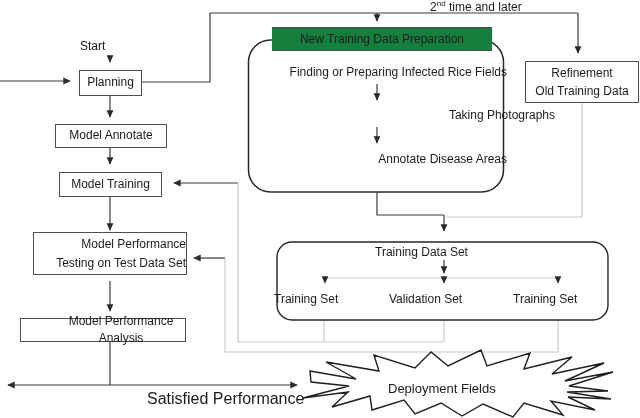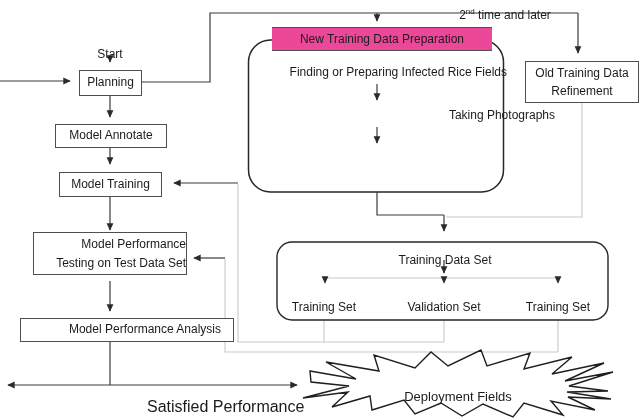--- a/index.html
+++ b/index.html
@@ -8,26 +8,26 @@
     font-family:"Liberation Sans", sans-serif; color:#1b1b1b; overflow:hidden;
   }
   svg.layer{position:absolute;left:0;top:0;width:640px;height:418px;}
   .box{
     position:absolute; box-sizing:border-box; background:#fff;
     border:1.3px solid #4f4f4f; display:flex; flex-direction:column;
     align-items:center; justify-content:center; text-align:center;
     font-size:12px; line-height:1.45; color:#1b1b1b;
   }
   .lbl{
-    position:absolute; text-align:center; font-size:12px; color:#1b1b1b;
-    line-height:1.2; white-space:nowrap;margin-top:8px;
+    position:absolute; text-align:left; font-size:12px; color:#1b1b1b;
+    line-height:1.2; white-space:nowrap;
   }
   .band{
     position:absolute; left:272px; top:27px; width:220px; height:24px;
-    background:#ec4899; border-top:1.3px solid #4f4f4f; border-bottom:1.3px solid #4f4f4f;
+    background:#15803d; border-top:1.3px solid #4f4f4f; border-bottom:1.3px solid #4f4f4f;
     box-sizing:border-box; display:flex; align-items:center; justify-content:center;
     font-size:12px;
   }
   .sup{font-size:8px; vertical-align:super;}
   .inner-step{position:absolute; width:260px; text-align:right; font-size:12px; white-space:nowrap;}
 </style>
 </head>
 <body>
 
 <div class="canvas">
@@ -104,33 +104,34 @@
 
   <div class="box" style="left:59px; top:172px; width:103px; height:25px;">
     <span>Model Training</span>
   </div>
 
   <div class="box" style="left:33px; top:232px; width:154px; height:43px; line-height:1.55;align-items:flex-end;">
     <span>Model Performance</span>
     <span>Testing on Test Data Set</span>
   </div>
 
-  <div class="box" style="left:20px; top:318px; width:214px; height:24px;padding-left:36px;">
+  <div class="box" style="left:20px; top:318px; width:166px; height:24px;padding-left:36px;">
     <span>Model Performance Analysis</span>
   </div>
 
   <div class="band">
     <span>New Training Data Preparation</span>
   </div>
   <div class="inner-step" style="left:247px; top:65px;">Finding or Preparing Infected Rice Fields</div>
   <div class="inner-step" style="left:247px; top:108px;padding-left:48px;">Taking Photographs</div>
+  <div class="inner-step" style="left:247px; top:152px;">Annotate Disease Areas</div>
 
   <div class="box" style="left:525px; top:61px; width:114px; height:42px; line-height:1.5;">
+    <span>Refinement</span>
     <span>Old Training Data</span>
-    <span>Refinement</span>
   </div>
 
   <div class="lbl" style="left:375px; top:245px; width:140px;">Training Data Set</div>
   <div class="lbl" style="left:274px; top:292px; width:100px;">Training Set</div>
   <div class="lbl" style="left:389px; top:292px; width:110px;">Validation Set</div>
   <div class="lbl" style="left:513px; top:292px; width:90px;">Training Set</div>
 
   <div class="lbl" style="left:147px; top:389px; width:140px; font-size:16px;">Satisfied Performance</div>
   <div class="lbl" style="left:388px; top:381px; width:140px; font-size:13px;">Deployment Fields</div>
 

